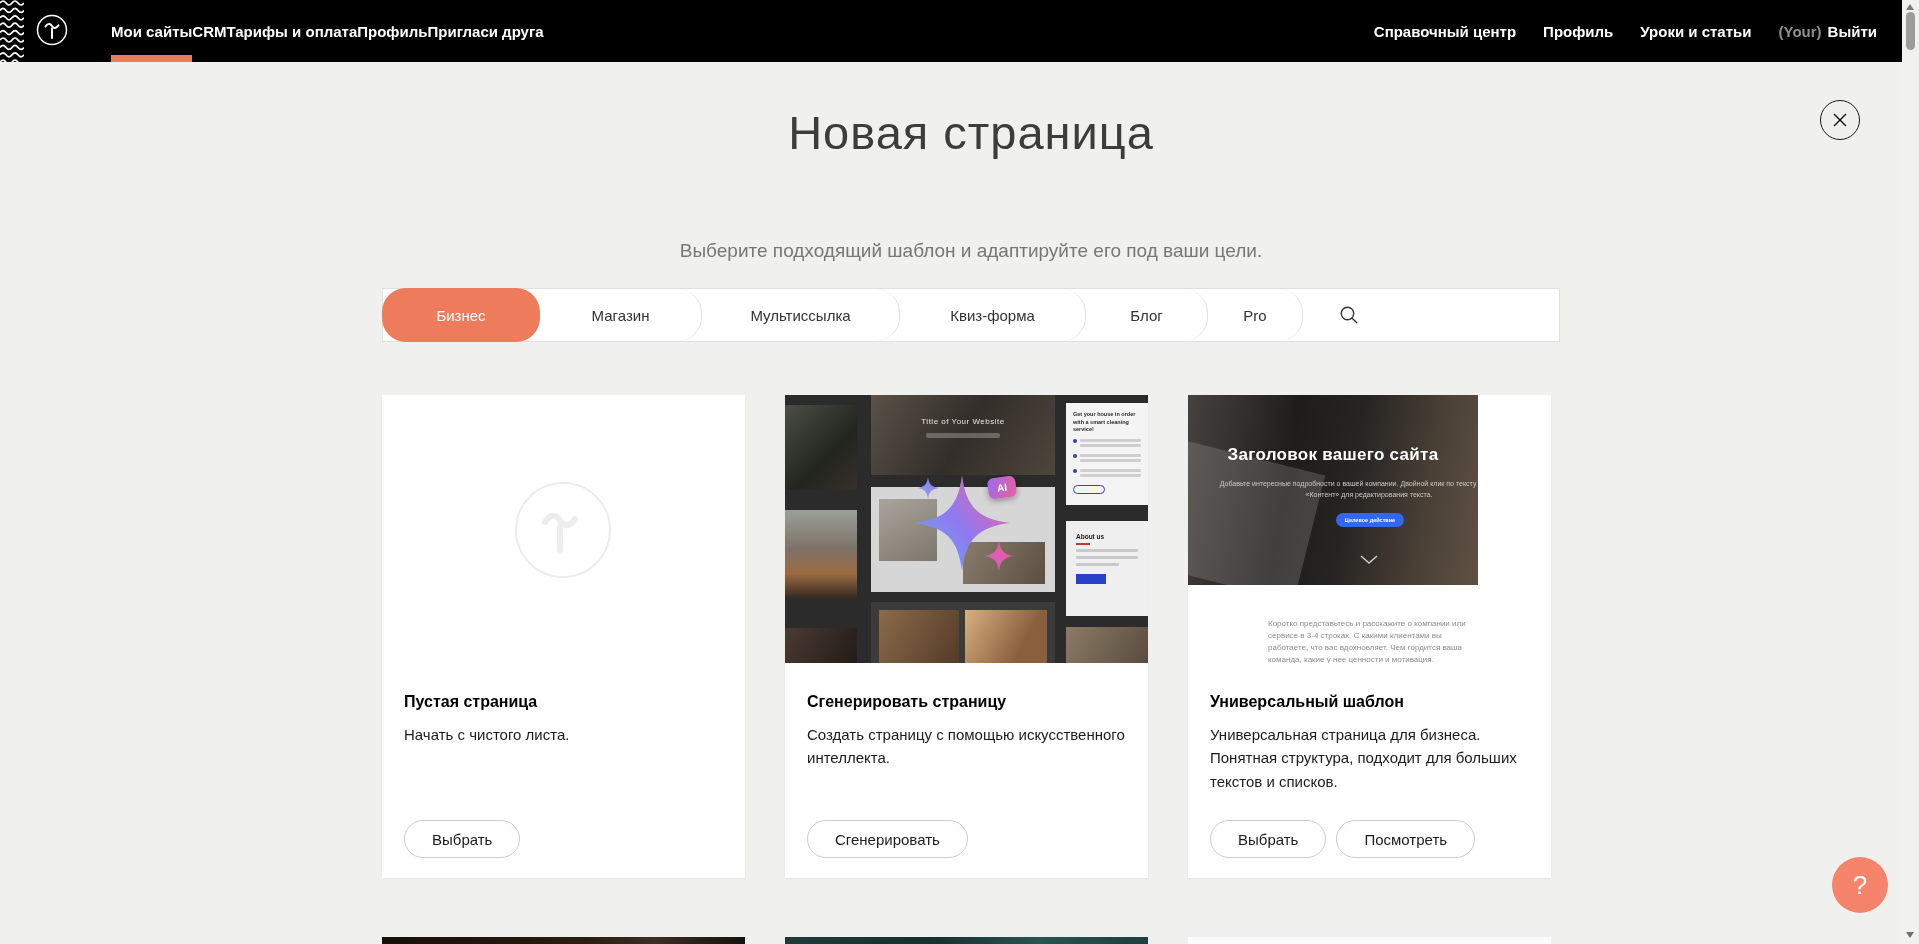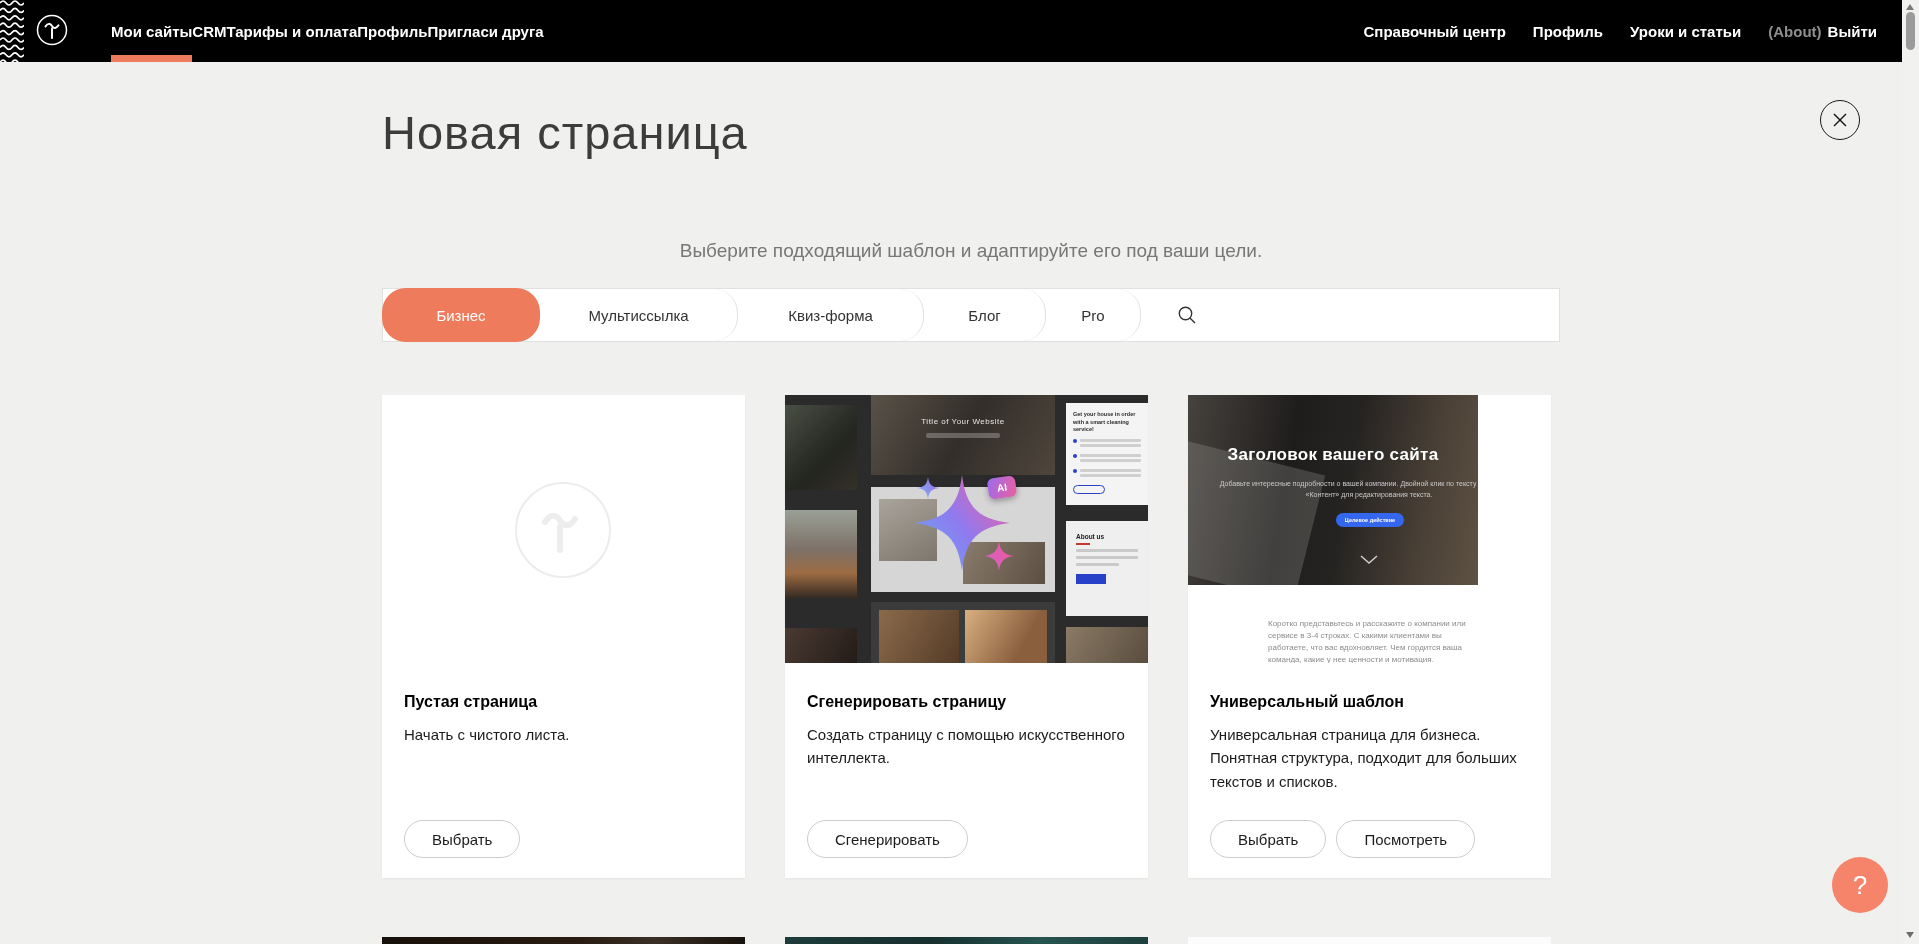--- a/index.html
+++ b/index.html
@@ -18,21 +18,21 @@
   .user-name { color:#8f8f8f; font-size:15px; font-weight:bold; }
 
   
   .scrollbar { position:absolute; right:0; top:0; width:17px; height:944px; background:#f1f1f0; z-index:9; }
   .sb-thumb { position:absolute; left:4px; top:12px; width:9px; height:38px; background:#9b9b9b; border-radius:5px; }
   .sb-up { position:absolute; left:4px; top:4px; width:0; height:0; border-left:4.5px solid transparent; border-right:4.5px solid transparent; border-bottom:6px solid #7a7a7a; }
   .sb-down { position:absolute; left:4px; bottom:6px; width:0; height:0; border-left:4.5px solid transparent; border-right:4.5px solid transparent; border-top:6px solid #6e6e6e; }
 
   
   .close-btn { position:absolute; left:1820px; top:100px; width:40px; height:40px; border-radius:50%; border:1.6px solid #1a1a1a; background:transparent; display:flex; align-items:center; justify-content:center; cursor:pointer; }
-  .page-title { position:absolute; left:382px; top:105px; width:1178px; text-align:left; font-size:47px; font-weight:300; color:#3c3c3c; letter-spacing:1px; }
+  .page-title { position:absolute; left:382px; top:105px; width:1178px; text-align:center; font-size:47px; font-weight:300; color:#3c3c3c; letter-spacing:1px; }
   .page-subtitle { position:absolute; left:382px; top:240px; width:1178px; text-align:center; font-size:19px; color:#777; }
 
   
   .tabs { position:absolute; left:382px; top:288px; width:1178px; height:54px; display:flex; background:#fff; border:1px solid #e0e0e0; }
   .tab { display:flex; align-items:center; justify-content:center; font-size:15px; color:#333; border-right:1px solid #e0e0e0; cursor:pointer;border-radius:24px; }
   .tab:last-child { border-right:none; }
   .tab.active { background:#ee7b5c; color:#fff; margin:-1px 0 -1px -1px; border-right:none; }
   .w0{width:158px}.w1{width:162px}.w2{width:198px}.w3{width:186px}.w4{width:164px}.w5{width:122px}.w6{width:95px}.w7{width:92px}
 
   
@@ -126,38 +126,39 @@
     <div class="nav-item">Тарифы и оплата</div>
     <div class="nav-item">Профиль</div>
     <div class="nav-item">Пригласи друга</div>
   </nav>
 
   <nav class="nav-right">
     <div class="nav-item">Справочный центр</div>
     <div class="nav-item">Профиль</div>
     <div class="nav-item">Уроки и статьи</div>
     <div class="nav-item user-group">
-      <span class="user-name">(About)</span>
+      <span class="user-name">(Your)</span>
       <span>Выйти</span>
     </div>
   </nav>
 </div>
 
 <button class="close-btn">
   <svg width="16" height="16" viewBox="0 0 16 16">
     <line x1="2" y1="2" x2="14" y2="14" stroke="#1a1a1a" stroke-width="1.5"></line>
     <line x1="14" y1="2" x2="2" y2="14" stroke="#1a1a1a" stroke-width="1.5"></line>
   </svg>
 </button>
 
 <h1 class="page-title">Новая страница</h1>
 <p class="page-subtitle">Выберите подходящий шаблон и адаптируйте его под ваши цели.</p>
 
 <div class="tabs">
   <div class="tab active w0">Бизнес</div>
+  <div class="tab w1">Магазин</div>
   <div class="tab w2">Мультиссылка</div>
   <div class="tab w3">Квиз-форма</div>
   <div class="tab w5">Блог</div>
   <div class="tab w6">Pro</div>
   <div class="tab w7">
     <svg width="20" height="20" viewBox="0 0 20 20">
       <circle cx="8.5" cy="8.5" r="6.2" fill="none" stroke="#333" stroke-width="1.4"></circle>
       <line x1="13.2" y1="13.2" x2="18" y2="18" stroke="#333" stroke-width="1.4"></line>
     </svg>
   </div>

